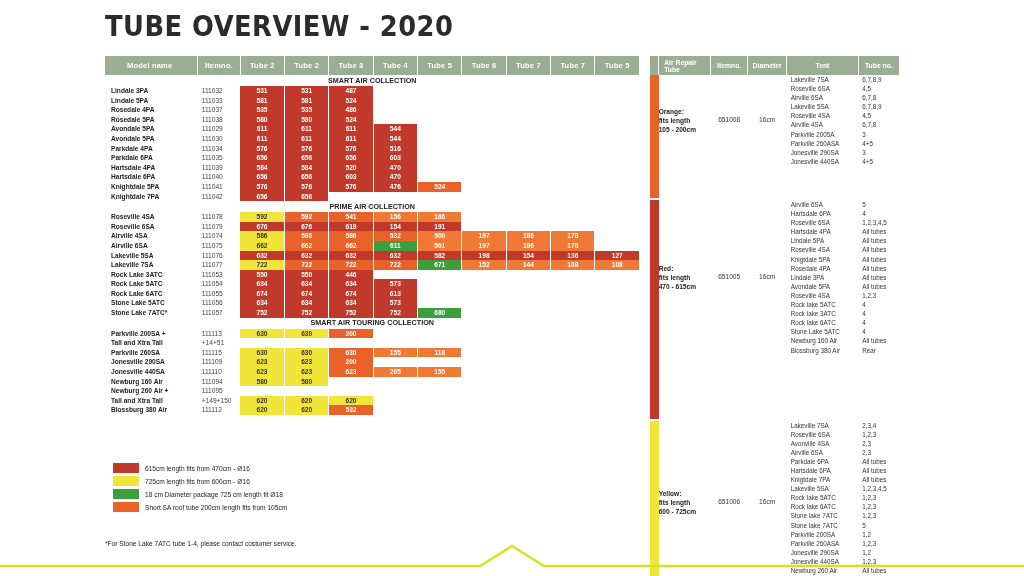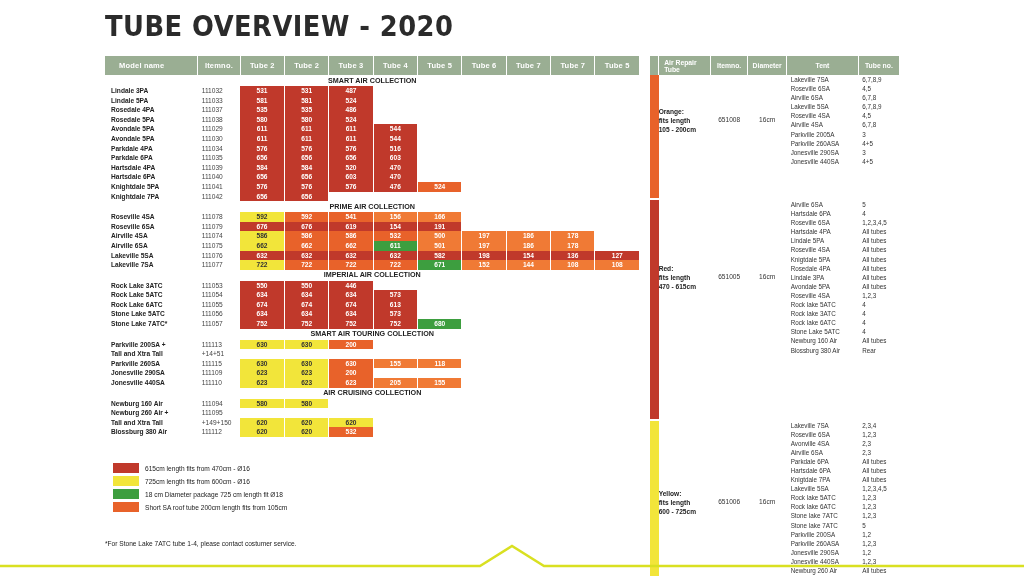--- a/index.html
+++ b/index.html
@@ -27,21 +27,21 @@
   .left-table{
     position:absolute;left:105px;top:56px;width:535px;
     font-size:7px;color:#333;
   }
   table{border-collapse:collapse;width:100%;table-layout:fixed;}
   .left-table th{
     background:#9aae93;color:#ffffff;font-size:7.5px;font-weight:bold;
     text-align:center;height:17px;border-right:1px solid #ffffff;
     letter-spacing:.2px;
   }
-  .left-table th.modelname{text-align:left;padding-left:14px;}
+  .left-table th.modelname{text-align:left;padding-left:22px;}
   .left-table td{height:9.6px;padding:0;font-size:6.6px;line-height:9.6px;}
   .left-table td.name{text-align:left;padding-left:6px;font-weight:bold;color:#222;white-space:nowrap;}
   .left-table td.item{text-align:left;padding-left:4px;color:#444;}
   .left-table td.cell{text-align:center;color:#ffffff;font-weight:bold;border-right:1px solid #ffffff;}
   .section-row td{
     background:#ffffff;text-align:center;font-weight:bold;font-size:7.2px;
     color:#222;height:11px;
   }
   .left-table tr.data td.name,.left-table tr.data td.item{background:#ffffff;}
   .blank{background:#ffffff;}
@@ -341,23 +341,20 @@
             <td class="cell" style="background:#f2e53a;color:#333333;">722</td>
             <td class="cell" style="background:#e8622a;color:#ffffff;">722</td>
             <td class="cell" style="background:#e8622a;color:#ffffff;">722</td>
             <td class="cell" style="background:#e8622a;color:#ffffff;">722</td>
             <td class="cell" style="background:#3d9e3f;color:#ffffff;">671</td>
             <td class="cell" style="background:#f07a35;color:#ffffff;">152</td>
             <td class="cell" style="background:#f07a35;color:#ffffff;">144</td>
             <td class="cell" style="background:#f07a35;color:#ffffff;">108</td>
             <td class="cell" style="background:#f07a35;color:#ffffff;">108</td>
           </tr>
-          <tr class="section-row">
-            <td colspan="11">IMPERIAL AIR COLLECTION</td>
-          </tr>
           <tr class="data">
             <td class="name">Rock Lake 3ATC</td>
             <td class="item">111053</td>
             <td class="cell" style="background:#c0392b;color:#ffffff;">550</td>
             <td class="cell" style="background:#c0392b;color:#ffffff;">550</td>
             <td class="cell" style="background:#c0392b;color:#ffffff;">446</td>
             <td class="blank"></td>
             <td class="blank"></td>
             <td class="blank"></td>
             <td class="blank"></td>
@@ -476,23 +473,20 @@
             <td class="item">111110</td>
             <td class="cell" style="background:#f2e53a;color:#333333;">623</td>
             <td class="cell" style="background:#f2e53a;color:#333333;">623</td>
             <td class="cell" style="background:#e8622a;color:#ffffff;">623</td>
             <td class="cell" style="background:#f07a35;color:#ffffff;">205</td>
             <td class="cell" style="background:#f07a35;color:#ffffff;">155</td>
             <td class="blank"></td>
             <td class="blank"></td>
             <td class="blank"></td>
             <td class="blank"></td>
-          </tr>
-          <tr class="section-row">
-            <td colspan="11">AIR CRUISING COLLECTION</td>
           </tr>
           <tr class="data">
             <td class="name">Newburg 160 Air</td>
             <td class="item">111094</td>
             <td class="cell" style="background:#f2e53a;color:#333333;">580</td>
             <td class="cell" style="background:#f2e53a;color:#333333;">580</td>
             <td class="blank"></td>
             <td class="blank"></td>
             <td class="blank"></td>
             <td class="blank"></td>

